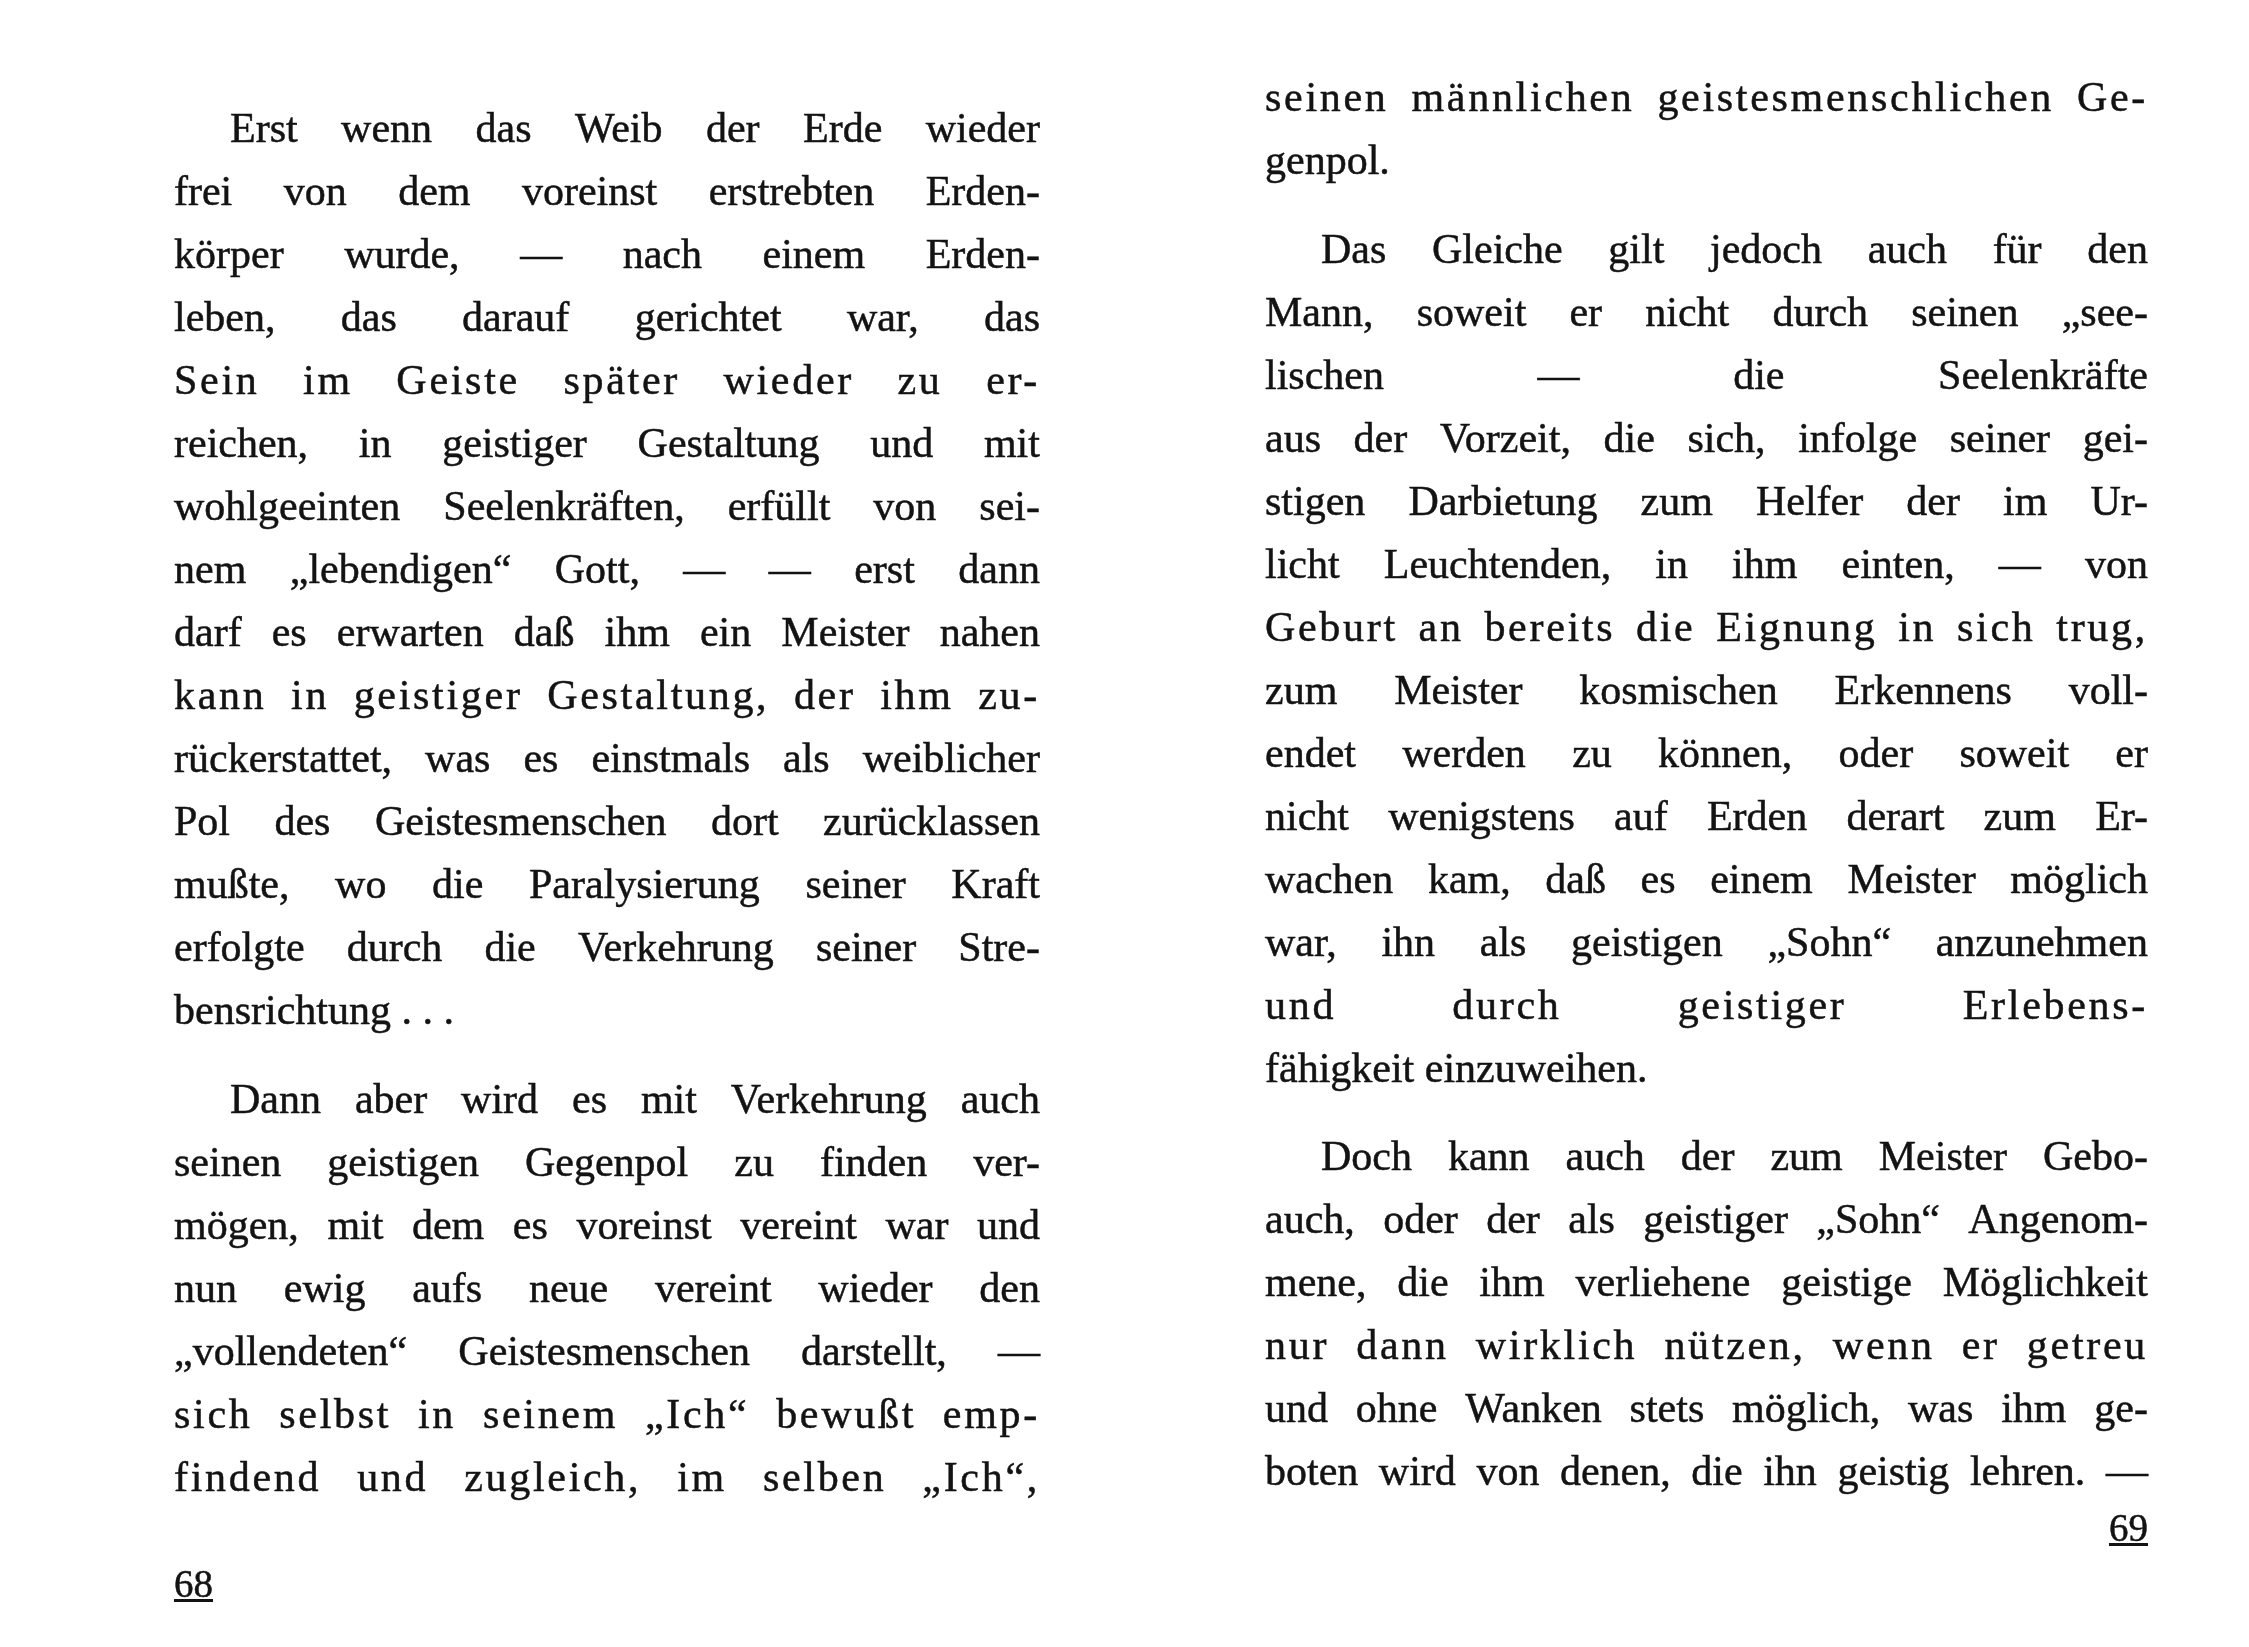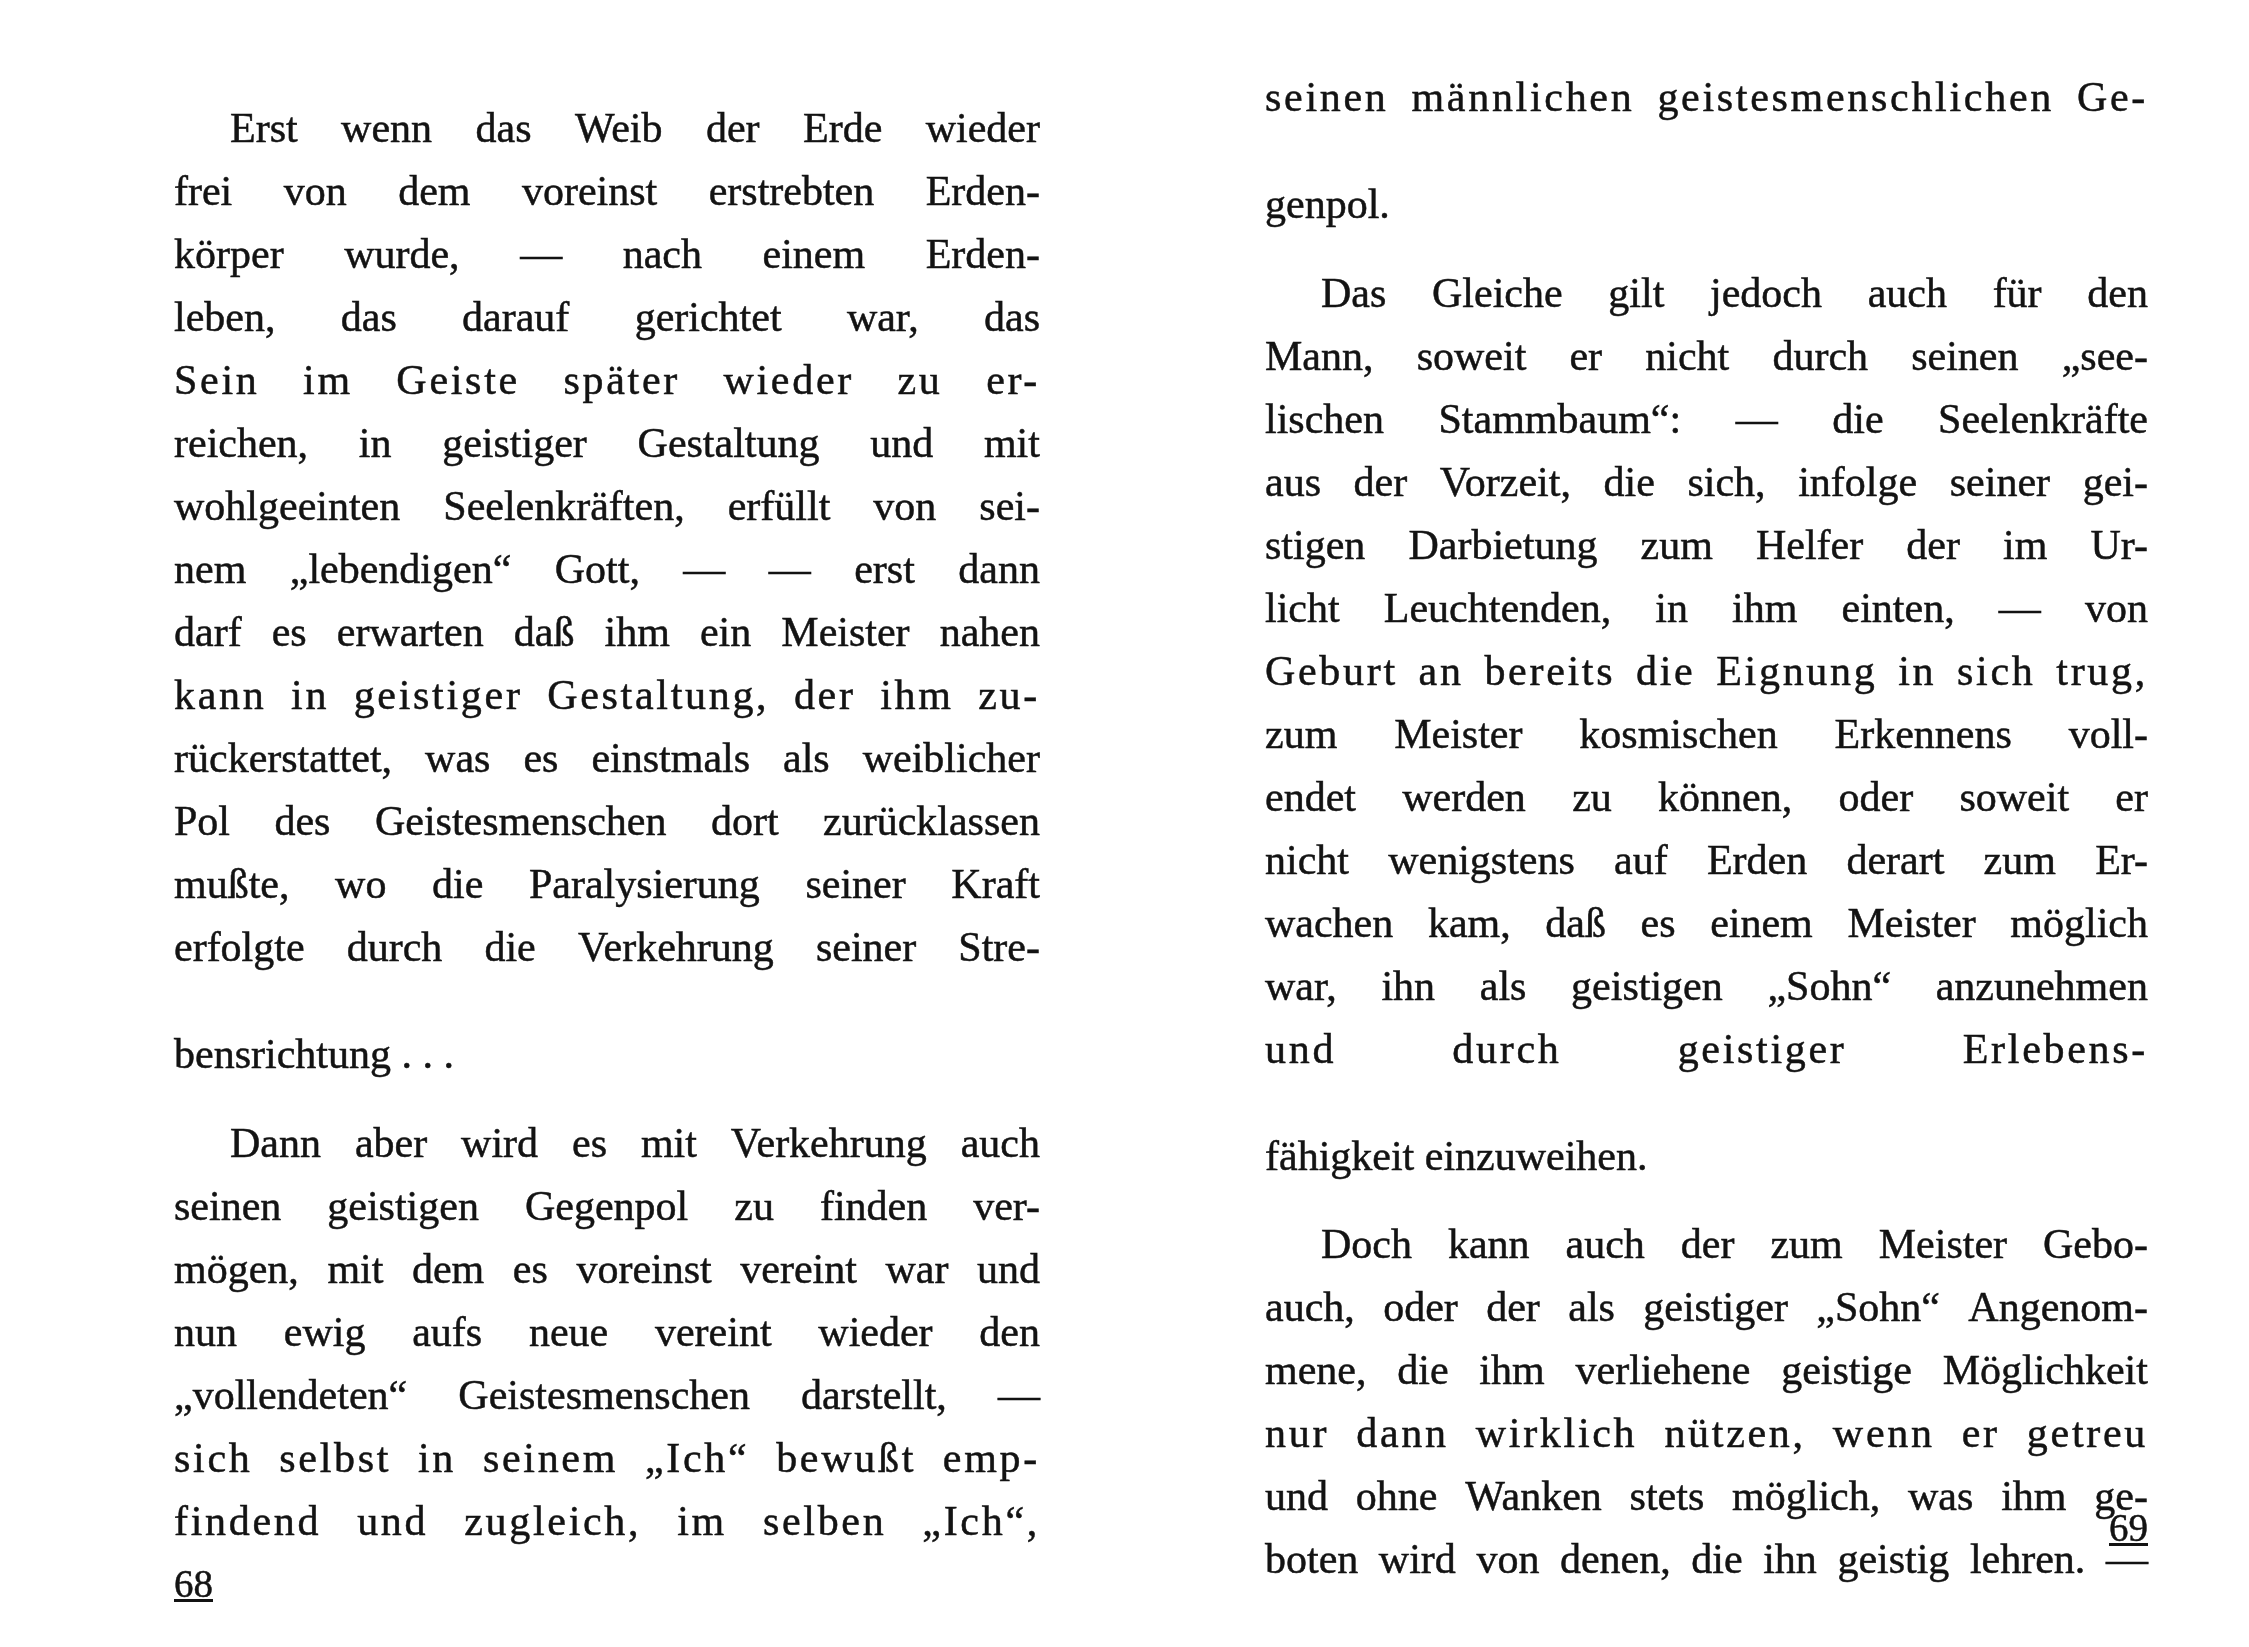--- a/index.html
+++ b/index.html
@@ -24,21 +24,21 @@
 
   .line {
     height: 63px;
     line-height: 63px;
     white-space: nowrap;
   }
   .just {
     display: flex;
     justify-content: space-between;
   }
-  .left { text-align: left; margin-top: 44px; }
+  .left { text-align: left; }
   .indent { padding-left: 56px; }
   .sp { letter-spacing: 2.7px; }
 
   .page-number {
     position: absolute;
     font-size: 39px;
     line-height: 39px;
   }
   #page-number-left  { left: 174px; top: 1564px; text-decoration: underline; }
   #page-number-right { left: 2072px; top: 1508px; width: 76px; text-align: right; text-decoration: underline; }
@@ -259,21 +259,20 @@
             <span>Mann,</span>
             <span>soweit</span>
             <span>er</span>
             <span>nicht</span>
             <span>durch</span>
             <span>seinen</span>
             <span>„see-</span>
           </div>
           <div class="line just">
             <span>lischen</span>
-            <span>Stammbaum“:</span>
             <span>—</span>
             <span>die</span>
             <span>Seelenkräfte</span>
           </div>
           <div class="line just">
             <span>aus</span>
             <span>der</span>
             <span>Vorzeit,</span>
             <span>die</span>
             <span>sich,</span>

